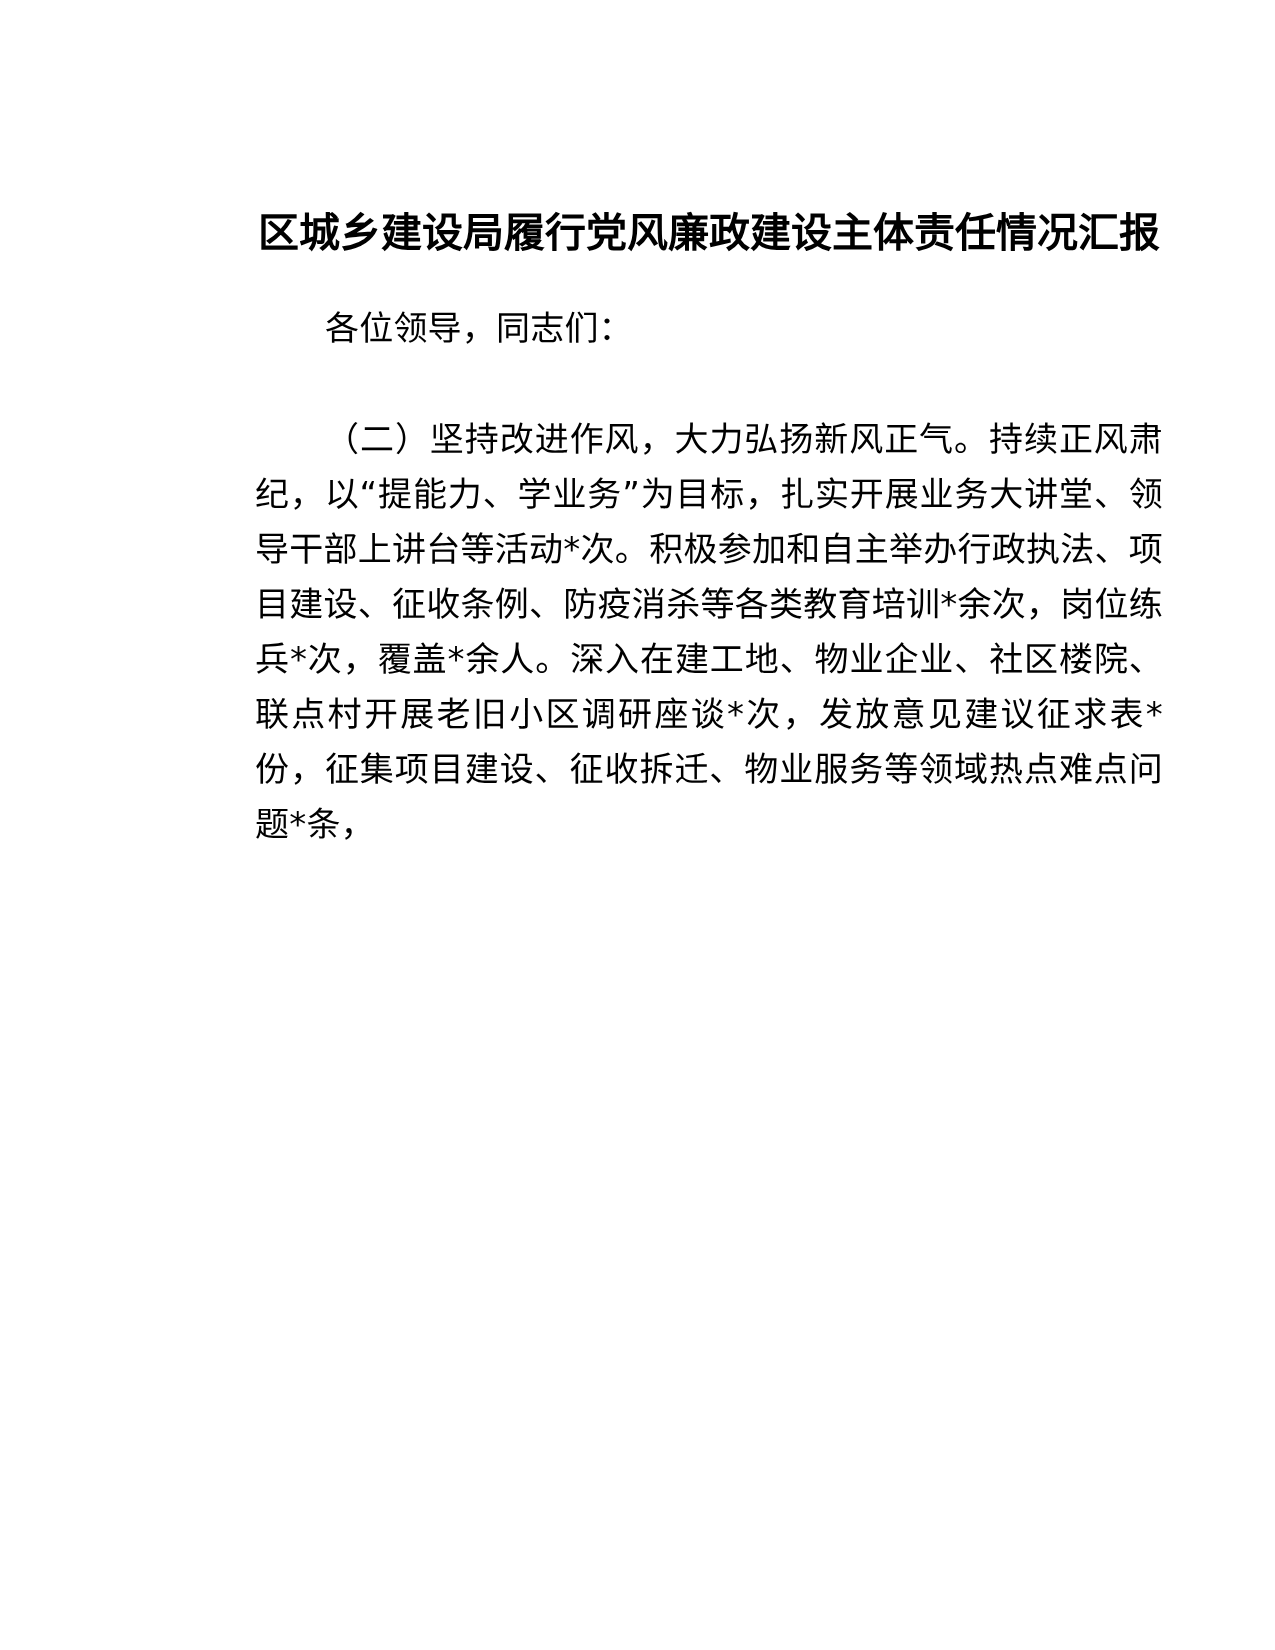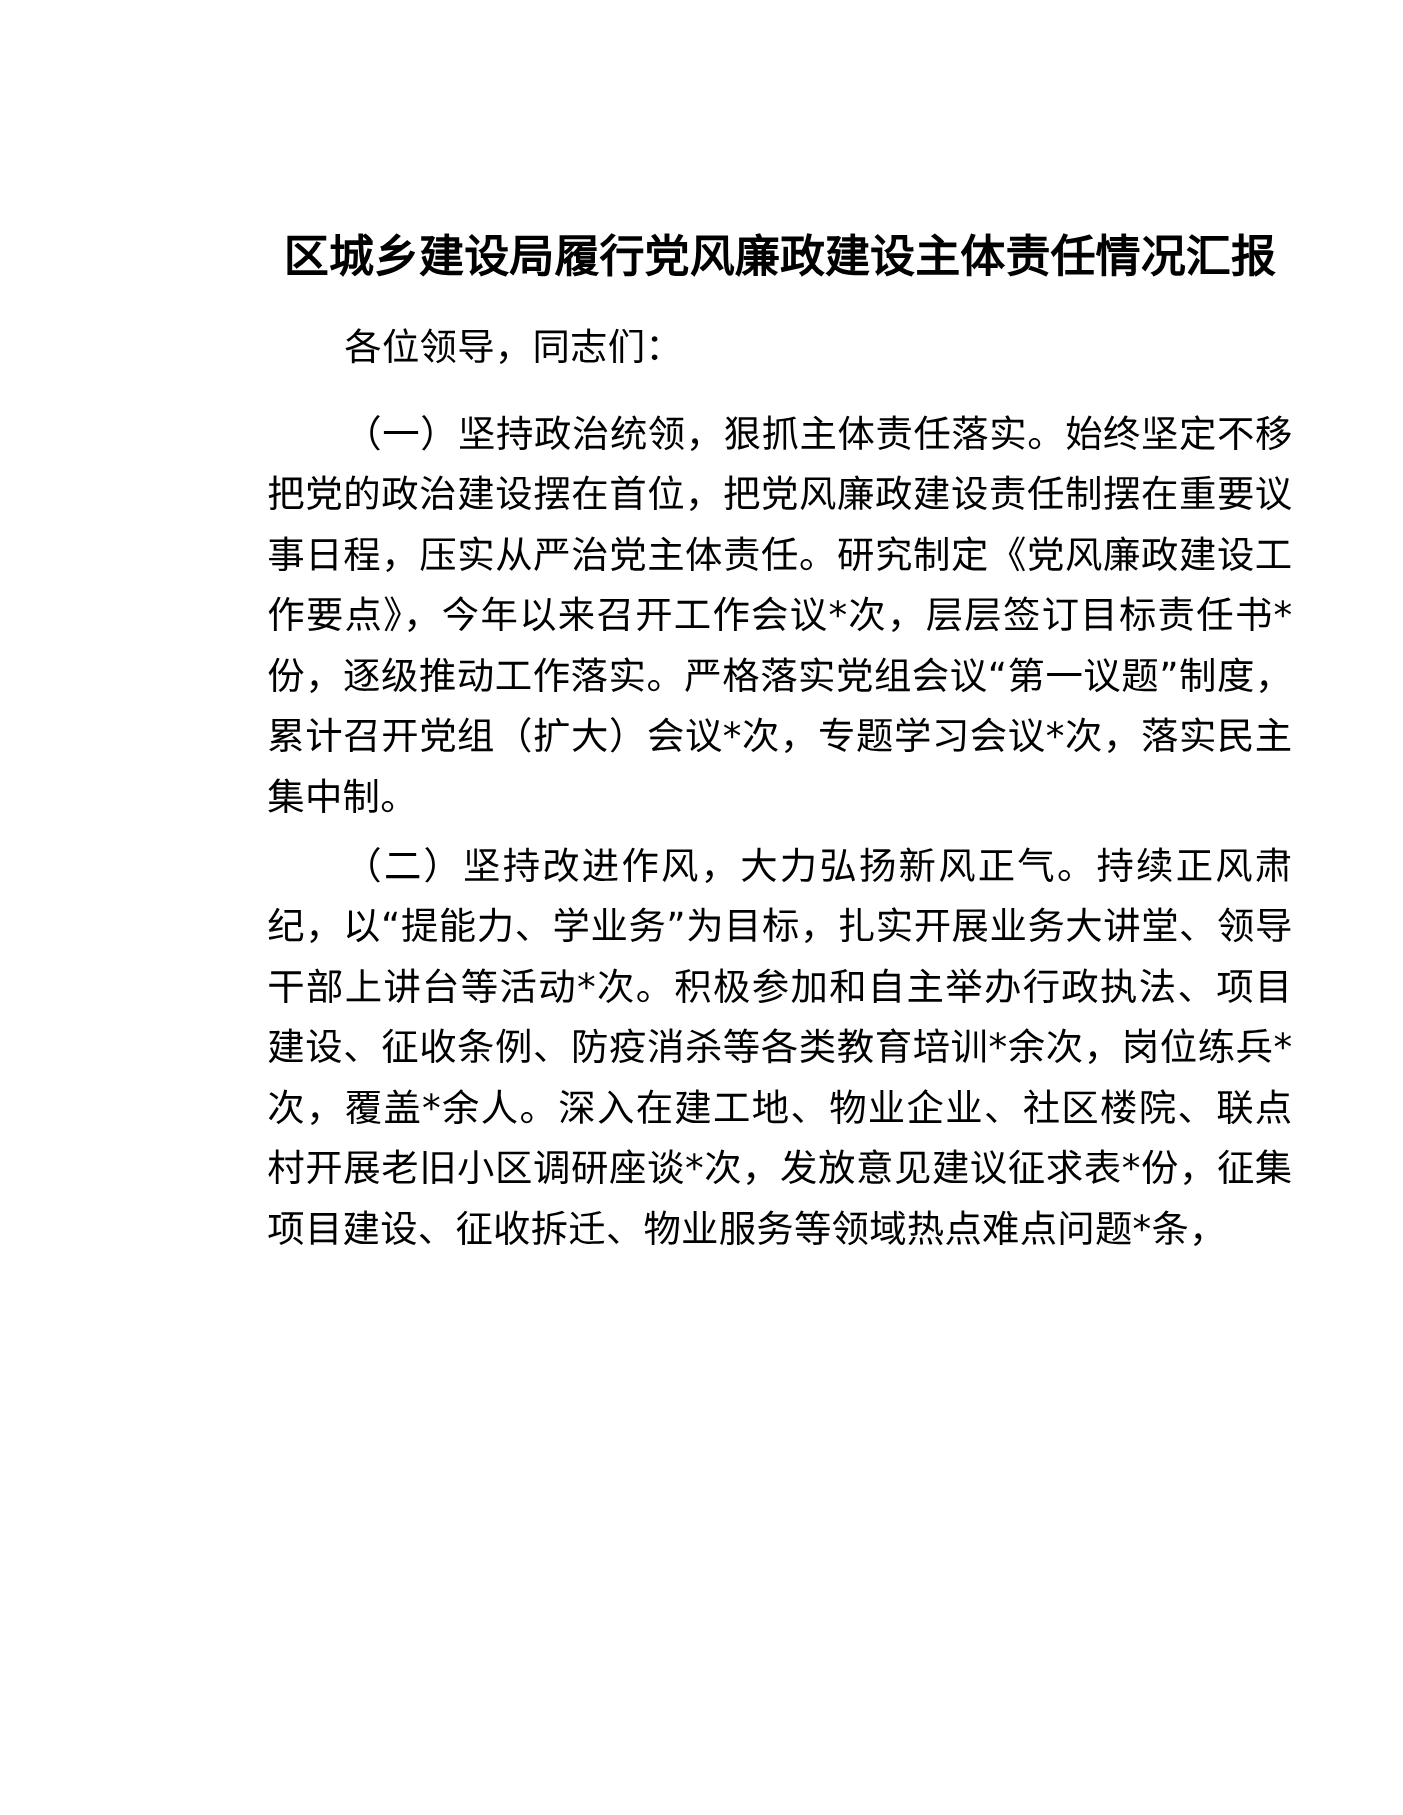--- a/index.html
+++ b/index.html
@@ -33,21 +33,21 @@
     line-height: 56px;
     text-align: center;
     letter-spacing: 0px;
     margin: 0;
     padding-top: 205px;
     word-break: break-all;
   }
   .para {
     font-size: 34px;
     line-height: 55px;
-    margin: 0;
+    margin: 12px;
     text-align: justify;
     text-justify: inter-character;
     text-align-last: left;
     word-break: break-all;
     letter-spacing: 0.2px;
   }
   .para.indent2 {
     text-indent: 70px;
   }
   .gap-after-title { height: 28px; }
@@ -73,20 +73,19 @@
     <p class="para indent2">各位领导，同志们：</p>
 
     <div class="spacer-greeting"></div>
 
 
     <div class="spacer-greeting"></div>
 
 
     <div class="spacer-greeting"></div>
 
-    <p class="para indent2">（一）坚持政治统领，狠抓主体责任落实。始终坚定不移把党的政治建设摆在首位，把党风廉政建设责任制摆在重要议事日程，压实从严治党主体责任。研究制定《党风廉政建设工作要点》，今年以来召开工作会议*次，层层签订目标责任书*份，逐级推动工作落实。严格落实党组会议“第一议题”制度，累计召开党组（扩大）会议*次，专题学习会议*次，落实民主集中制。</p>
 
     <div class="spacer-greeting"></div>
 
     <p class="para indent2">（二）坚持改进作风，大力弘扬新风正气。持续正风肃纪，以“提能力、学业务”为目标，扎实开展业务大讲堂、领导干部上讲台等活动*次。积极参加和自主举办行政执法、项目建设、征收条例、防疫消杀等各类教育培训*余次，岗位练兵*次，覆盖*余人。深入在建工地、物业企业、社区楼院、联点村开展老旧小区调研座谈*次，发放意见建议征求表*份，征集项目建设、征收拆迁、物业服务等领域热点难点问题*条，</p>
 
   </div>
 </div>
 
 </body></html>

